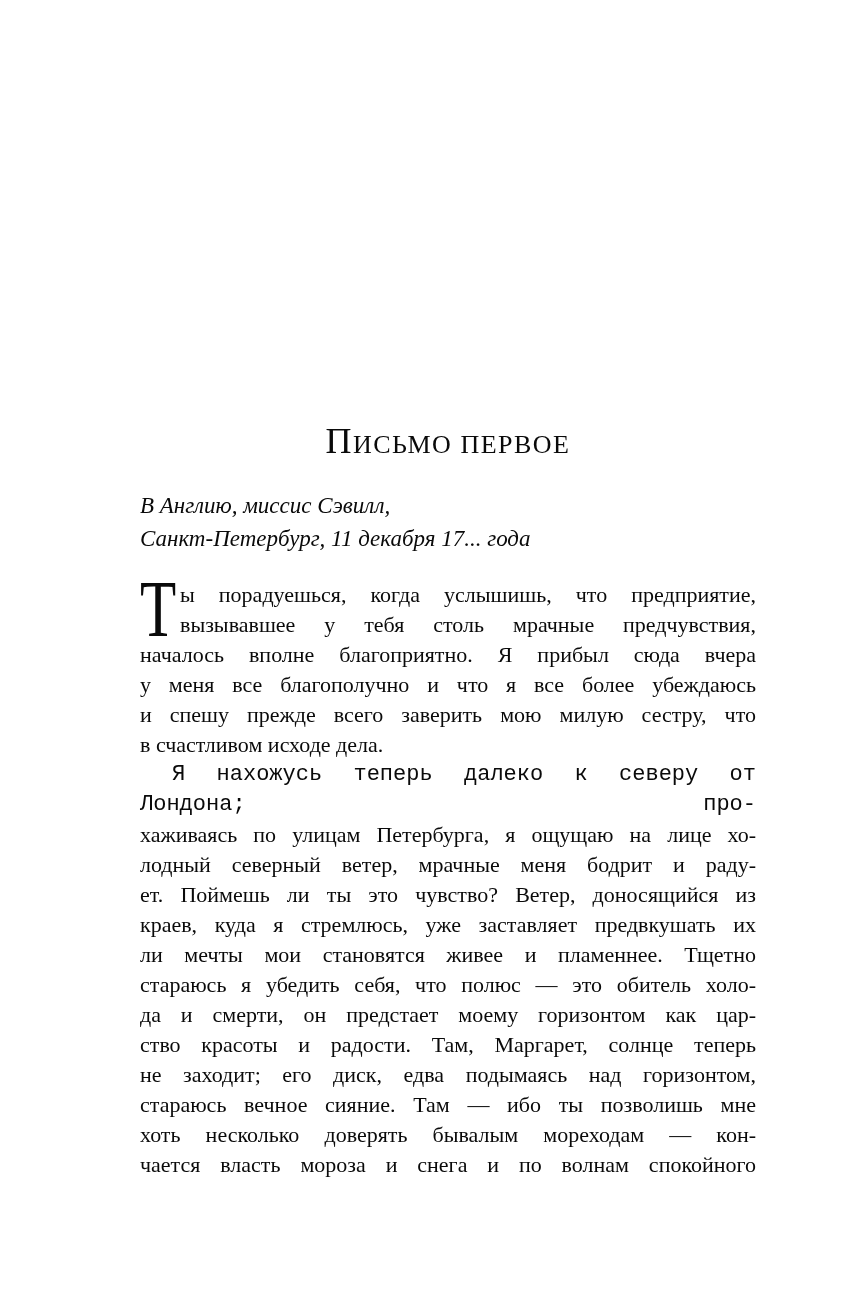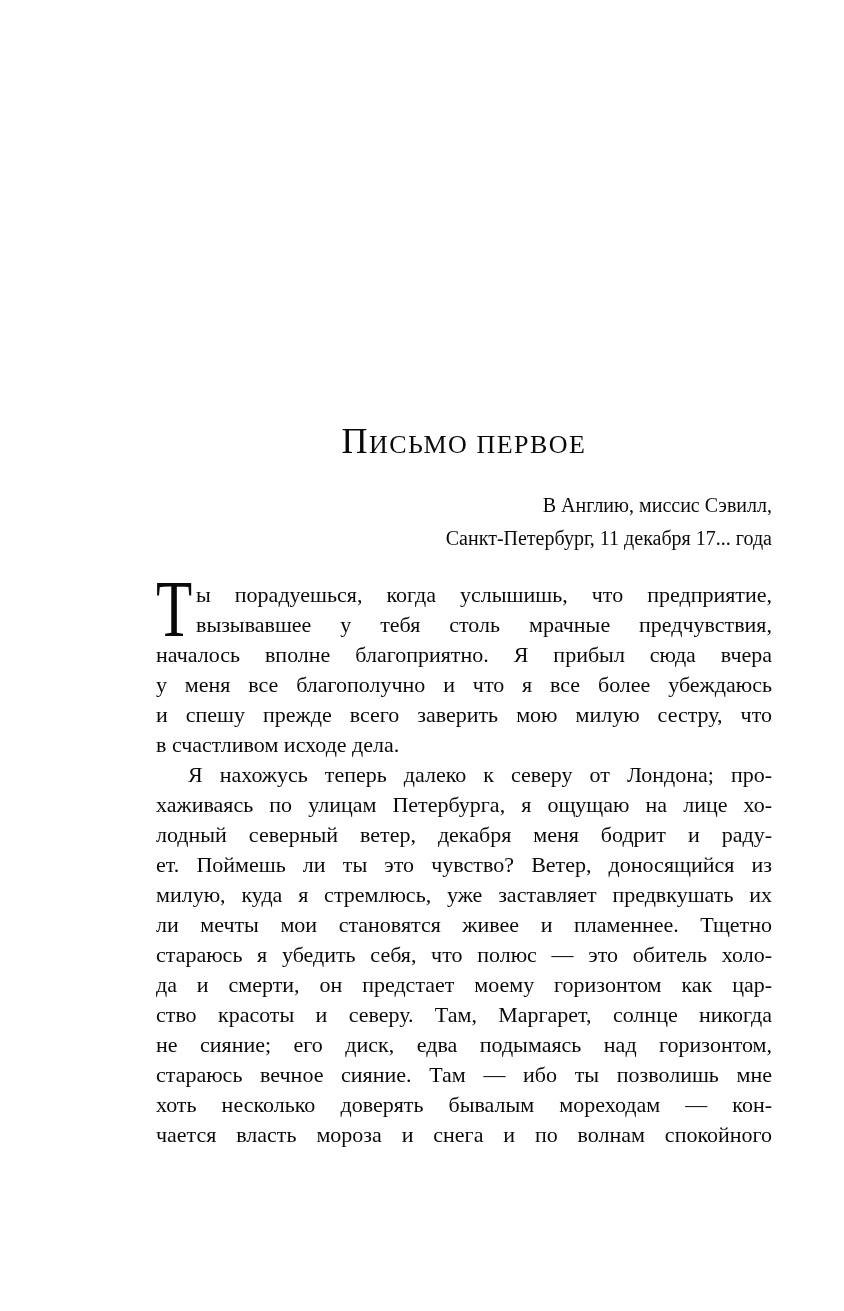--- a/index.html
+++ b/index.html
@@ -13,63 +13,63 @@
     height: 1311px;
     background: #ffffff;
     color: #0a0a0a;
     font-family: "Liberation Serif", "DejaVu Serif", serif;
     overflow: hidden;
     box-sizing: border-box;
     padding: 423px 88px 0 140px;
   }
   .text-col {
     width: 616px;
-    margin-left: 16px;
   }
   
   .chapter-title {
     margin: 0;
     font-weight: normal;
     text-align: center;
     line-height: 36px;
     white-space: nowrap;
   }
   .chapter-title .lead-cap {
     font-size: 36px;
     letter-spacing: 1.5px;
   }
   .chapter-title .title-caps {
     font-size: 26px;
     letter-spacing: 1.5px;
   }
   
   .address {
     margin-top: 26px;
-    font-size: 20px;
+    font-style: italic;
+    font-size: 23px;
     line-height: 33px;
-    text-align: right;
   }
   
   .body-text {
     margin-top: 25px;
     font-size: 22px;
     line-height: 30px;
   }
   .paragraph {
     margin: 0;
   }
   .line {
     text-align: justify;
     text-align-last: justify;
   }
   .line.no-just {
     text-align-last: left;
   }
   .line.indent {
     text-indent: 32px;
+    font-family: Liberation Mono, monospace;
   }
   .drop-cap {
     float: left;
     width: 37px;
     height: 59px;
     font-size: 80px;
     line-height: 59px;
     margin-right: 3px;
     transform: scaleX(0.74);
     transform-origin: 0 0;
@@ -96,28 +96,28 @@
         <div class="line">вызывавшее у тебя столь мрачные предчувствия,</div>
         <div class="line">началось вполне благоприятно. Я прибыл сюда вчера</div>
         <div class="line">у меня все благополучно и что я все более убеждаюсь</div>
         <div class="line">и спешу прежде всего заверить мою милую сестру, что</div>
         <div class="line no-just">в счастливом исходе дела.</div>
       </div>
 
       <div class="paragraph">
         <div class="line indent">Я нахожусь теперь далеко к северу от Лондона; про-</div>
         <div class="line">хаживаясь по улицам Петербурга, я ощущаю на лице хо-</div>
-        <div class="line">лодный северный ветер, декабря меня бодрит и раду-</div>
+        <div class="line">лодный северный ветер, мрачные меня бодрит и раду-</div>
         <div class="line">ет. Поймешь ли ты это чувство? Ветер, доносящийся из</div>
-        <div class="line">милую, куда я стремлюсь, уже заставляет предвкушать их</div>
+        <div class="line">краев, куда я стремлюсь, уже заставляет предвкушать их</div>
         <div class="line">ли мечты мои становятся живее и пламеннее. Тщетно</div>
         <div class="line">стараюсь я убедить себя, что полюс — это обитель холо-</div>
         <div class="line">да и смерти, он предстает моему горизонтом как цар-</div>
-        <div class="line">ство красоты и северу. Там, Маргарет, солнце никогда</div>
-        <div class="line">не сияние; его диск, едва подымаясь над горизонтом,</div>
+        <div class="line">ство красоты и радости. Там, Маргарет, солнце теперь</div>
+        <div class="line">не заходит; его диск, едва подымаясь над горизонтом,</div>
         <div class="line">стараюсь вечное сияние. Там — ибо ты позволишь мне</div>
         <div class="line">хоть несколько доверять бывалым мореходам — кон-</div>
         <div class="line">чается власть мороза и снега и по волнам спокойного</div>
       </div>
 
     </div>
   </div>
 </div>
 
 </body></html>

